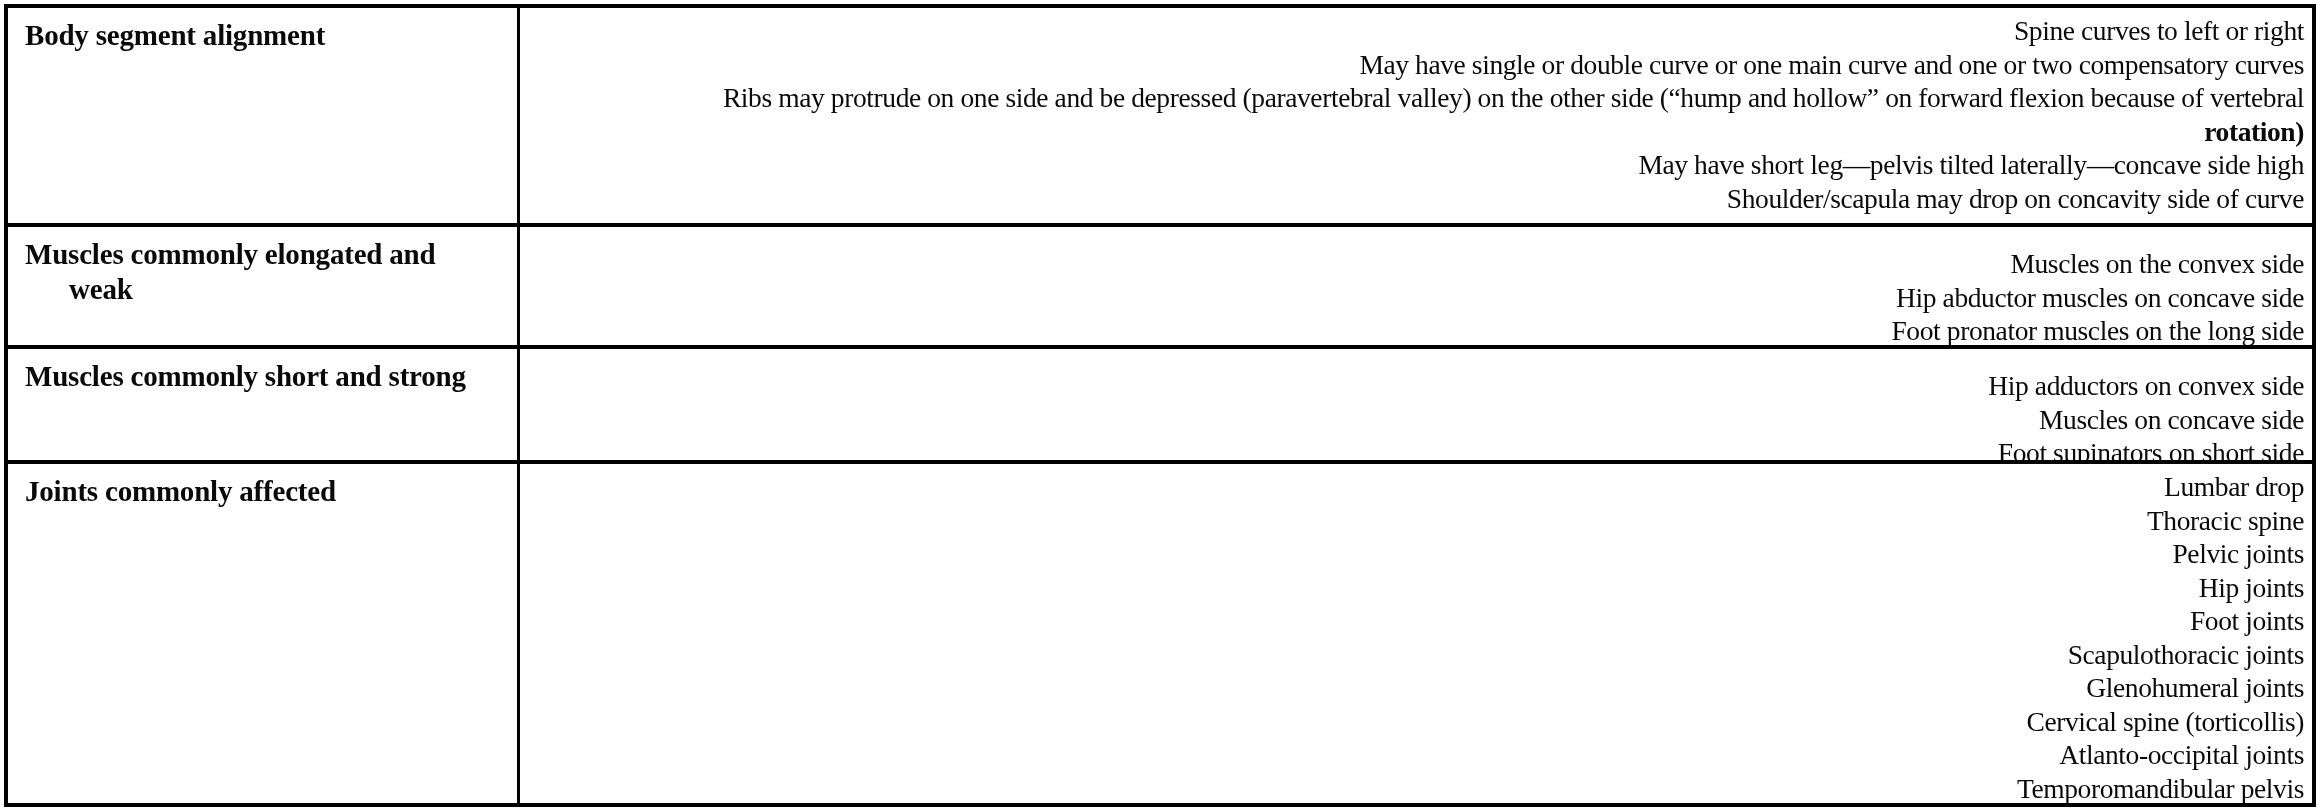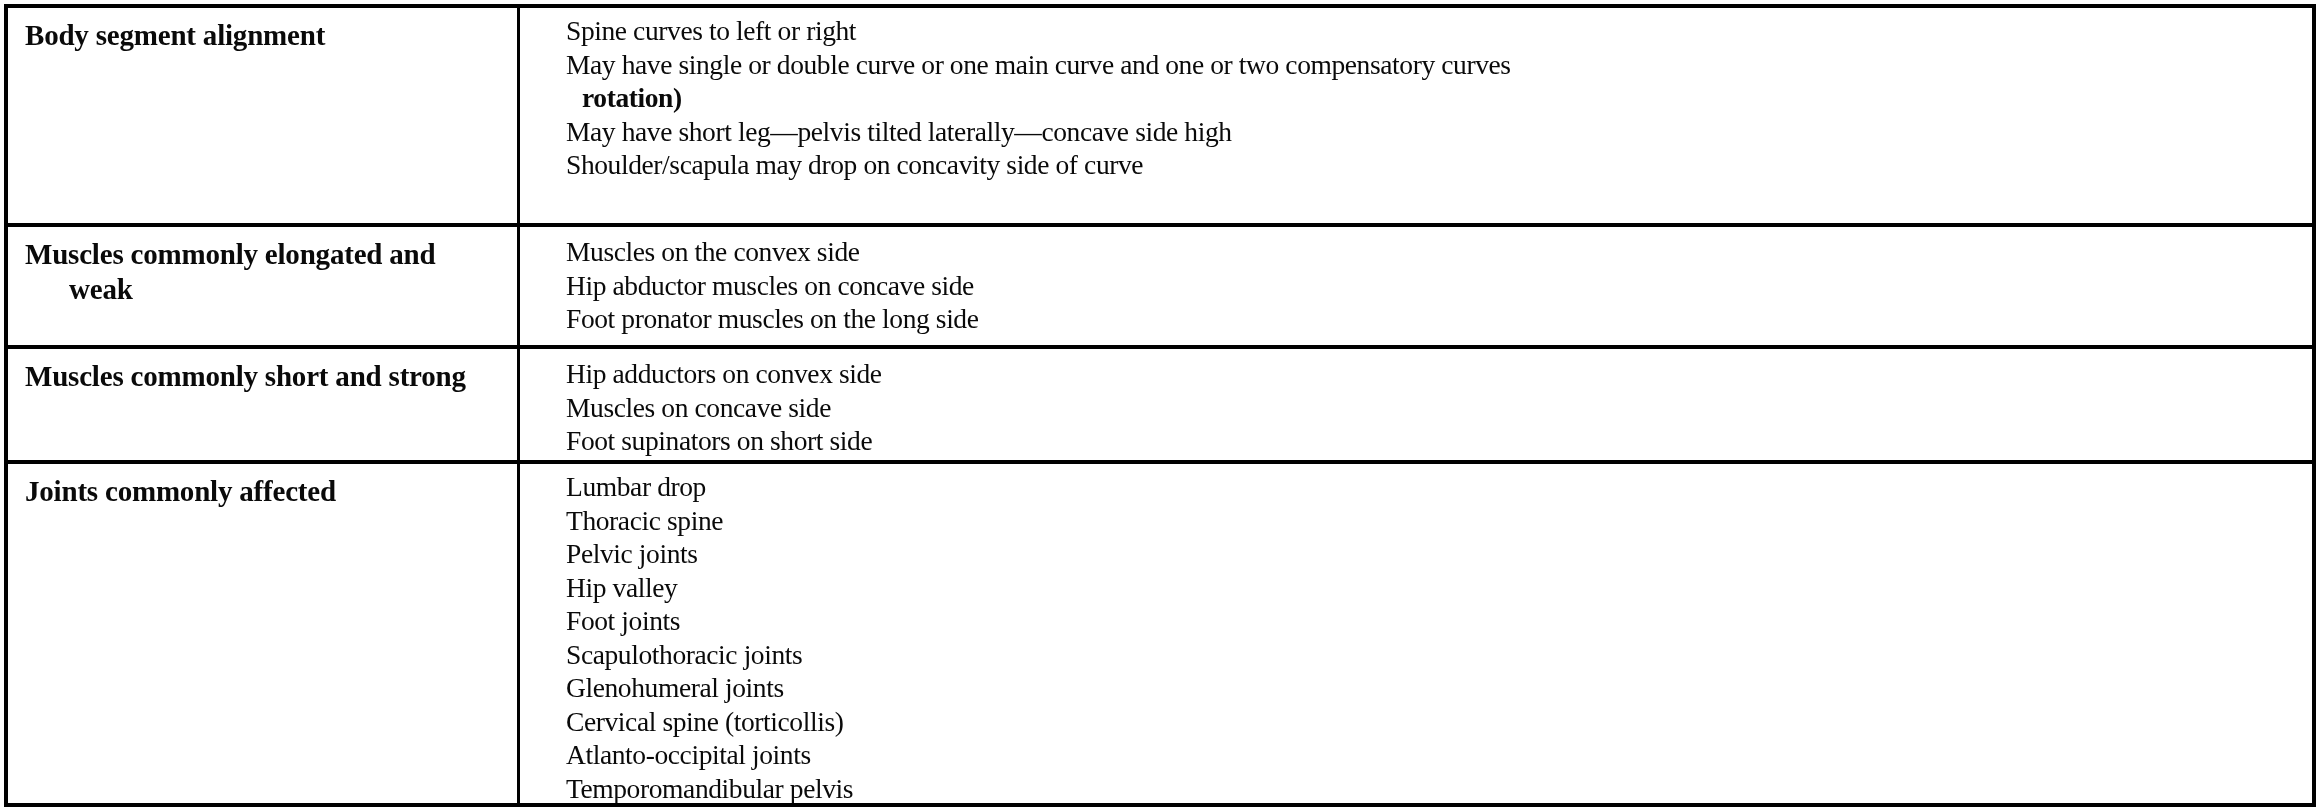--- a/index.html
+++ b/index.html
@@ -15,38 +15,39 @@
     color:#0a0a0a;background:#fff;
   }
   .cell{box-sizing:border-box;overflow:hidden;}
   .hd{
     border-right:3px solid #000;
     padding:10px 10px 0 17px;
     font-weight:bold;font-size:29px;line-height:35px;letter-spacing:-0.2px;
   }
   .ct{
     padding:6px 8px 0 46px;
-    font-size:27.5px;line-height:33.5px;letter-spacing:-0.4px;
+    font-size:27.5px;line-height:33.5px;letter-spacing:-0.4px;text-align:right;
   }
   .rb{border-top:4px solid #000;}     
-  .pt12{padding-top:8px;}
+  .pt12{padding-top:20px;}
   .line{white-space:nowrap;}
   .hd .line.indent{padding-left:44px;}
   .ct .line.indent{padding-left:16px;font-weight:bold;}
 </style>
 </head>
 <body>
 
 <div class="tbl" id="tbl">
     <div class="cell hd">
       <div class="line">Body segment alignment</div>
     </div>
     <div class="cell ct">
       <div class="line">Spine curves to left or right</div>
       <div class="line">May have single or double curve or one main curve and one or two compensatory curves</div>
+      <div class="line">Ribs may protrude on one side and be depressed (paravertebral valley) on the other side (“hump and hollow” on forward flexion because of vertebral</div>
       <div class="line indent">rotation)</div>
       <div class="line">May have short leg—pelvis tilted laterally—concave side high</div>
       <div class="line">Shoulder/scapula may drop on concavity side of curve</div>
     </div>
     <div class="cell hd rb">
       <div class="line">Muscles commonly elongated and</div>
       <div class="line indent">weak</div>
     </div>
     <div class="cell ct rb pt12">
       <div class="line">Muscles on the convex side</div>
@@ -61,21 +62,21 @@
       <div class="line">Muscles on concave side</div>
       <div class="line">Foot supinators on short side</div>
     </div>
     <div class="cell hd rb">
       <div class="line">Joints commonly affected</div>
     </div>
     <div class="cell ct rb">
       <div class="line">Lumbar drop</div>
       <div class="line">Thoracic spine</div>
       <div class="line">Pelvic joints</div>
-      <div class="line">Hip valley</div>
+      <div class="line">Hip joints</div>
       <div class="line">Foot joints</div>
       <div class="line">Scapulothoracic joints</div>
       <div class="line">Glenohumeral joints</div>
       <div class="line">Cervical spine (torticollis)</div>
       <div class="line">Atlanto-occipital joints</div>
       <div class="line">Temporomandibular pelvis</div>
     </div>
   </div>
 
 </body></html>

